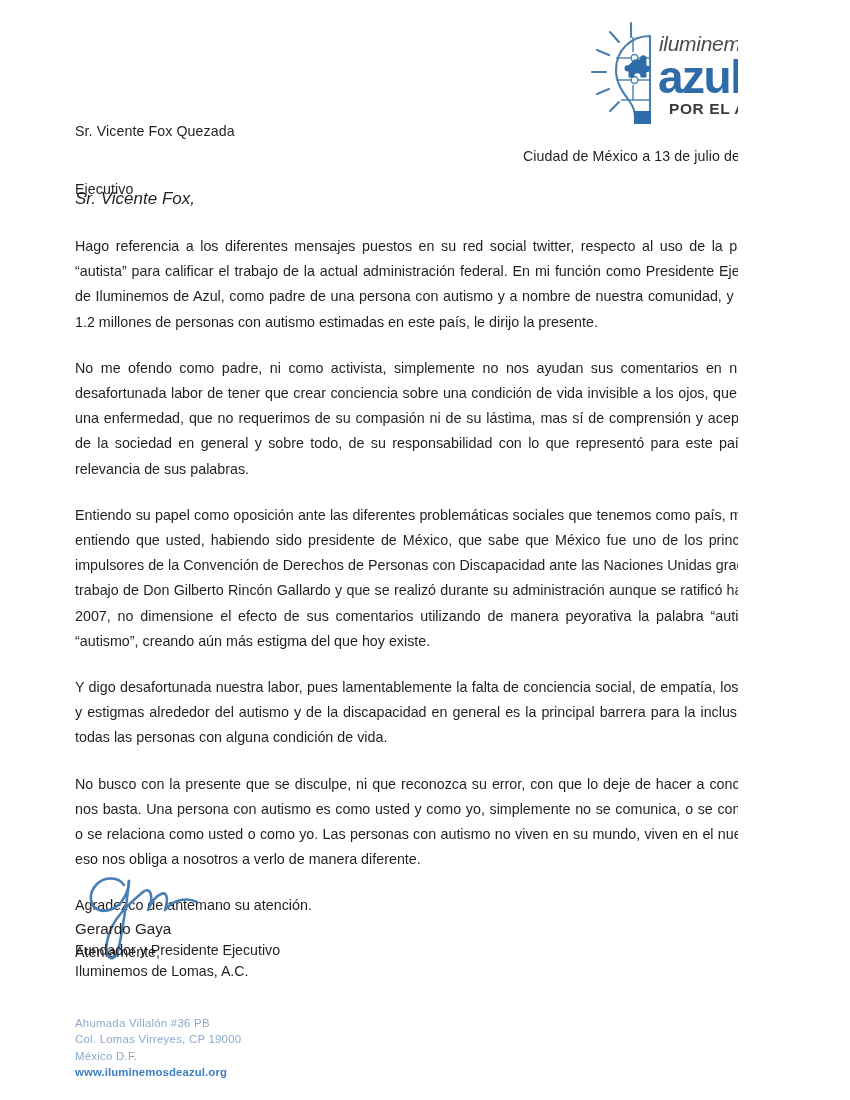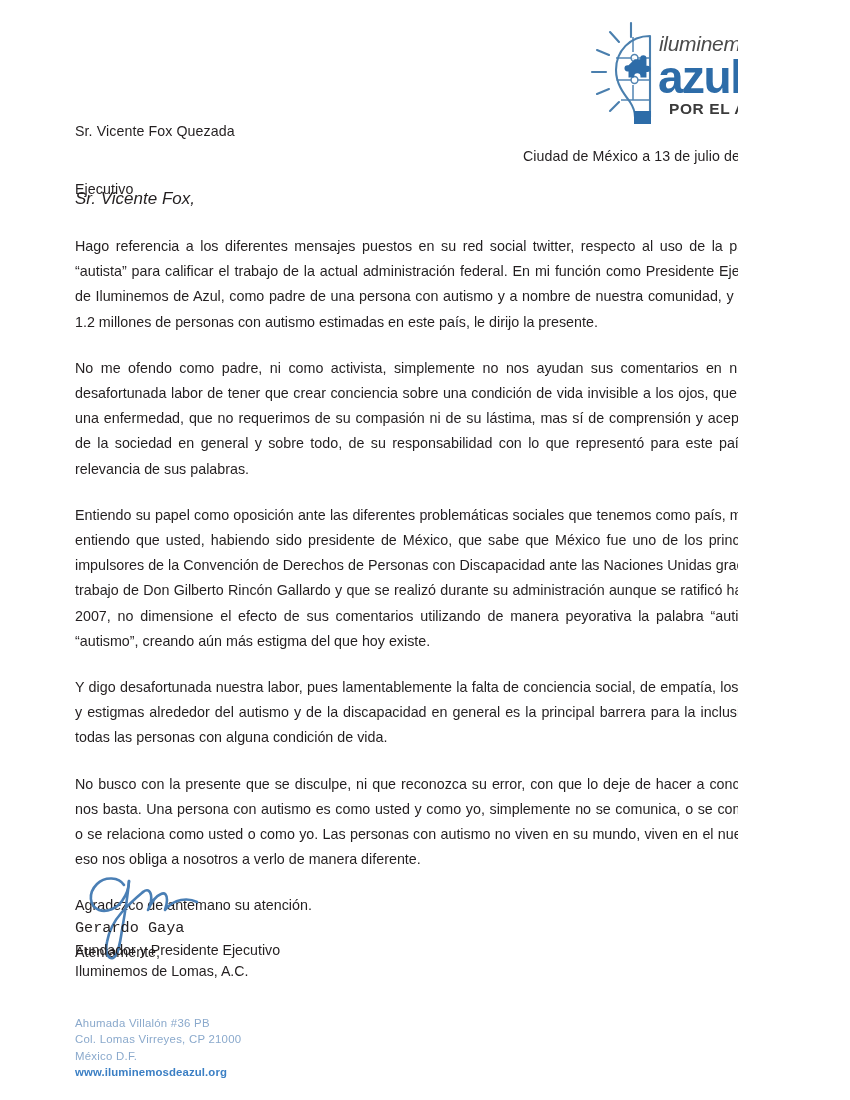--- a/index.html
+++ b/index.html
@@ -95,21 +95,21 @@
     height: 95px;
   }
   .sign-names {
     position: absolute;
     left: 0;
     top: 50px;
     font-size: 14.2px;
     line-height: 21.5px;
     color: #231f20;
   }
-  .sign-names .nm { font-size: 15.2px; font-family: Liberation Mono, monospace; }
+  .sign-names .nm { font-size: 15.2px; }
   .sign-names div { white-space: nowrap; }
 
   
   .footer {
     position: absolute;
     left: 75px;
     top: 1015px;
     font-size: 11.4px;
     line-height: 16.4px;
     color: #8aa9cc;
@@ -199,18 +199,18 @@
     </svg>
     <div class="sign-names">
       <div class="nm">Gerardo Gaya</div>
       <div>Fundador y Presidente Ejecutivo</div>
       <div>Iluminemos de Lomas, A.C.</div>
     </div>
   </div>
 
   <div class="footer">
     <div>Ahumada Villalón #36 PB</div>
-    <div>Col. Lomas Virreyes, CP 21000</div>
+    <div>Col. Lomas Virreyes, CP 19000</div>
     <div>México D.F.</div>
     <div class="url">www.iluminemosdeazul.org</div>
   </div>
 
 </div>
 
 </body></html>

